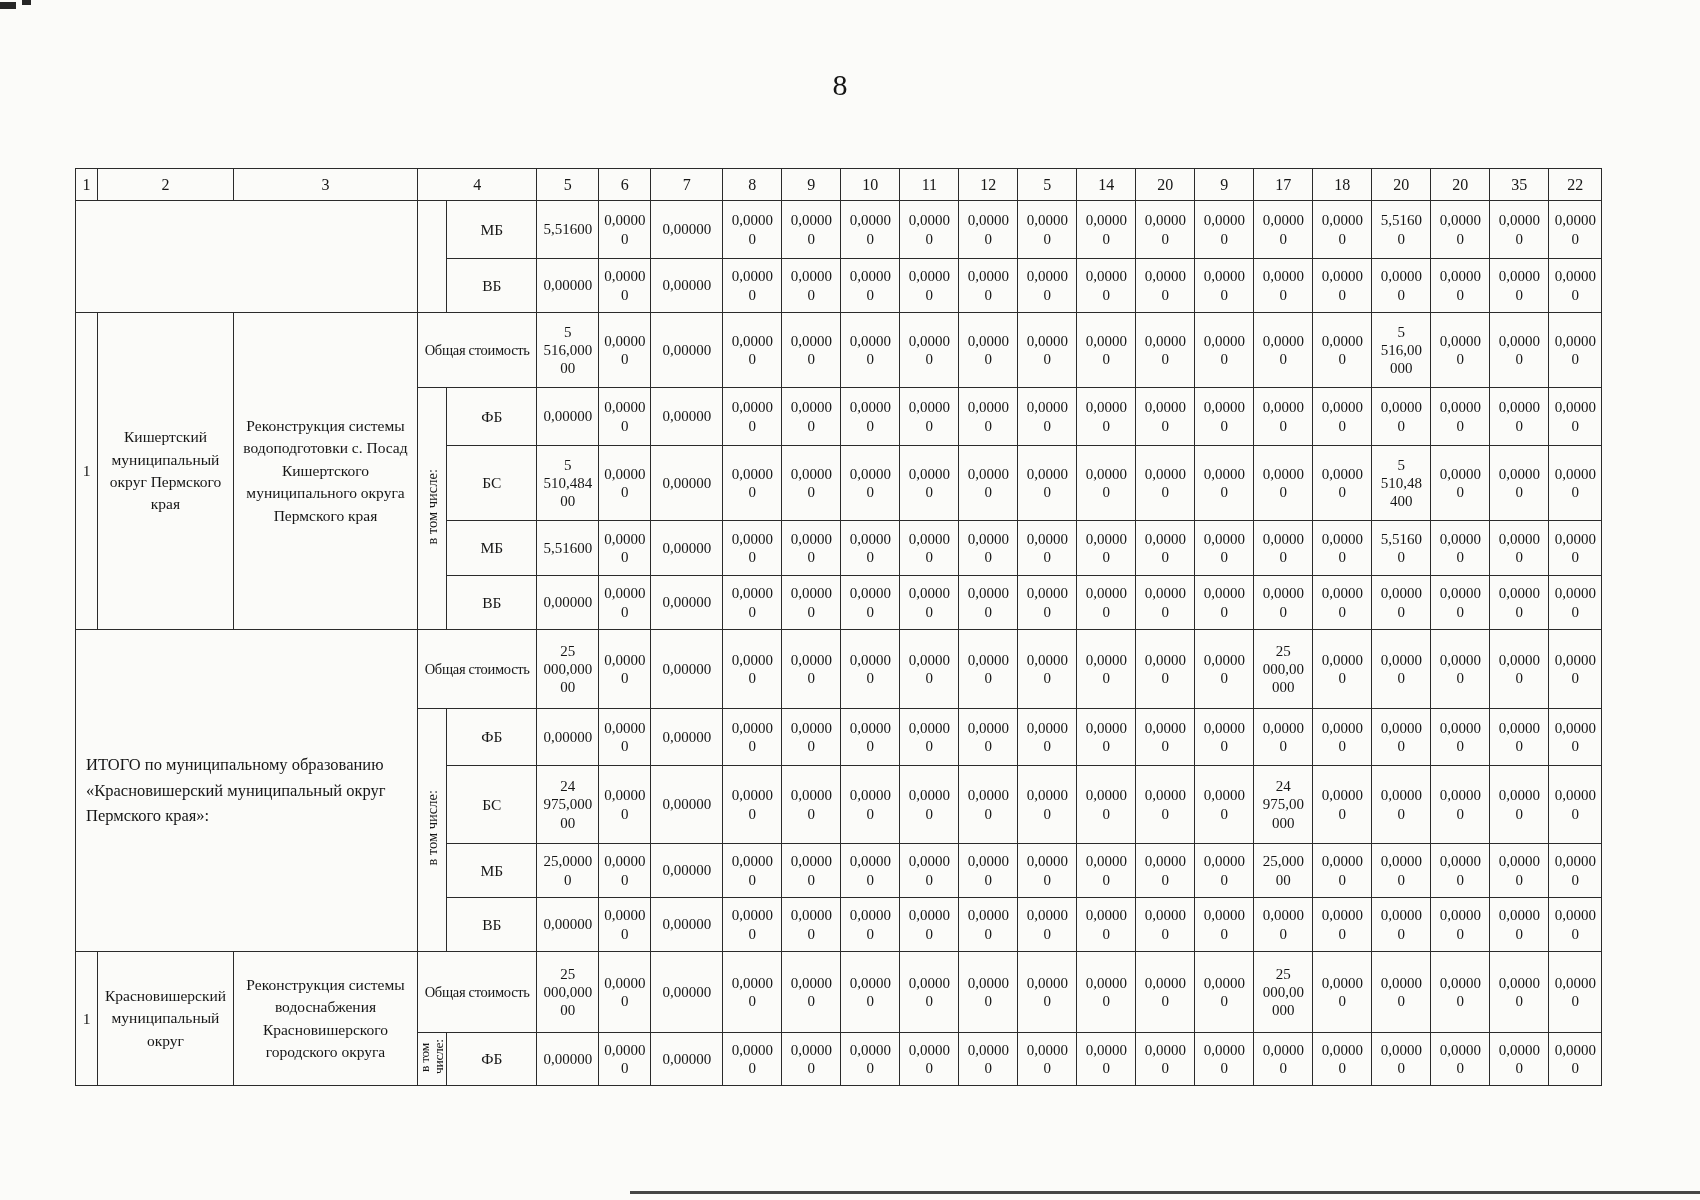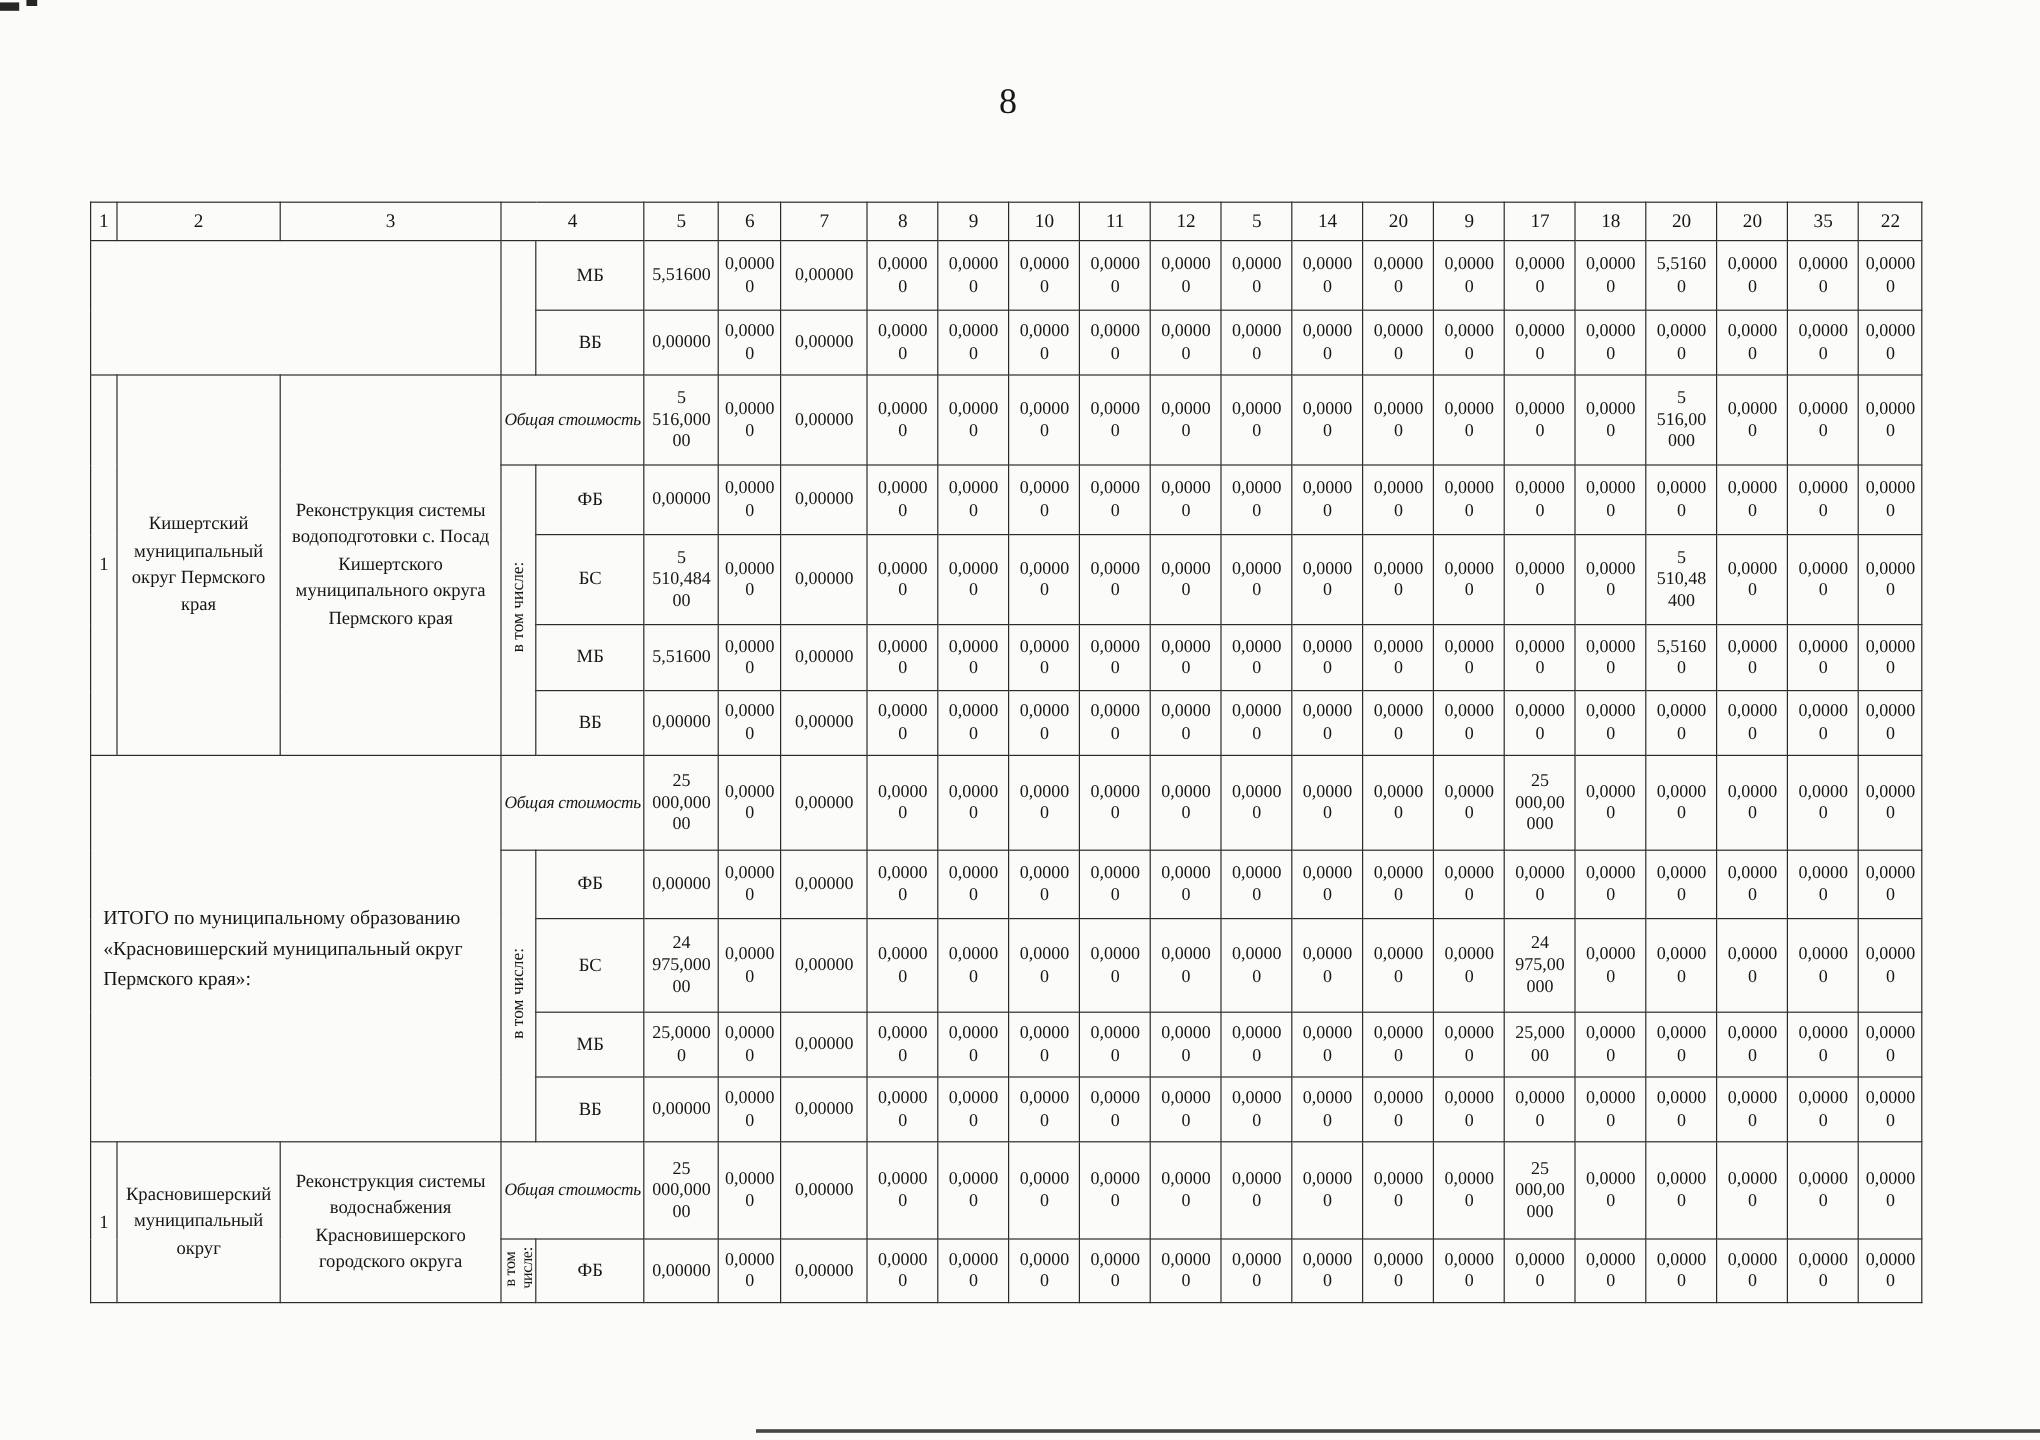--- a/index.html
+++ b/index.html
@@ -22,21 +22,21 @@
     border:1.6px solid #2b2b2b;
     padding:1px 2px;
     text-align:center;vertical-align:middle;
     font-weight:normal;
     overflow:hidden;
     color:#161616;
   }
   .sched th{font-size:16px;}
   td.val{font-size:15px;line-height:1.22;white-space:pre-line;}
   td.src-label{font-size:15.5px;white-space:nowrap;font-family:Liberation Serif, serif;}
-  td.cost-label{font-size:14.5px;white-space:nowrap;letter-spacing:-0.3px;font-style:italic;}
+  td.cost-label{font-size:14.5px;white-space:nowrap;letter-spacing:-0.3px;}
   td.numcol{font-size:15.5px;}
   td.territory,td.project{font-size:15.5px;line-height:1.45;padding:2px 6px;}
   td.summary{
     text-align:left;font-size:16.5px;line-height:1.55;
     padding:4px 14px 4px 10px;vertical-align:middle;
   }
   td.vert-cell{padding:0;}
   td.vert-cell .vert{
     display:inline-block;
     writing-mode:vertical-rl;

